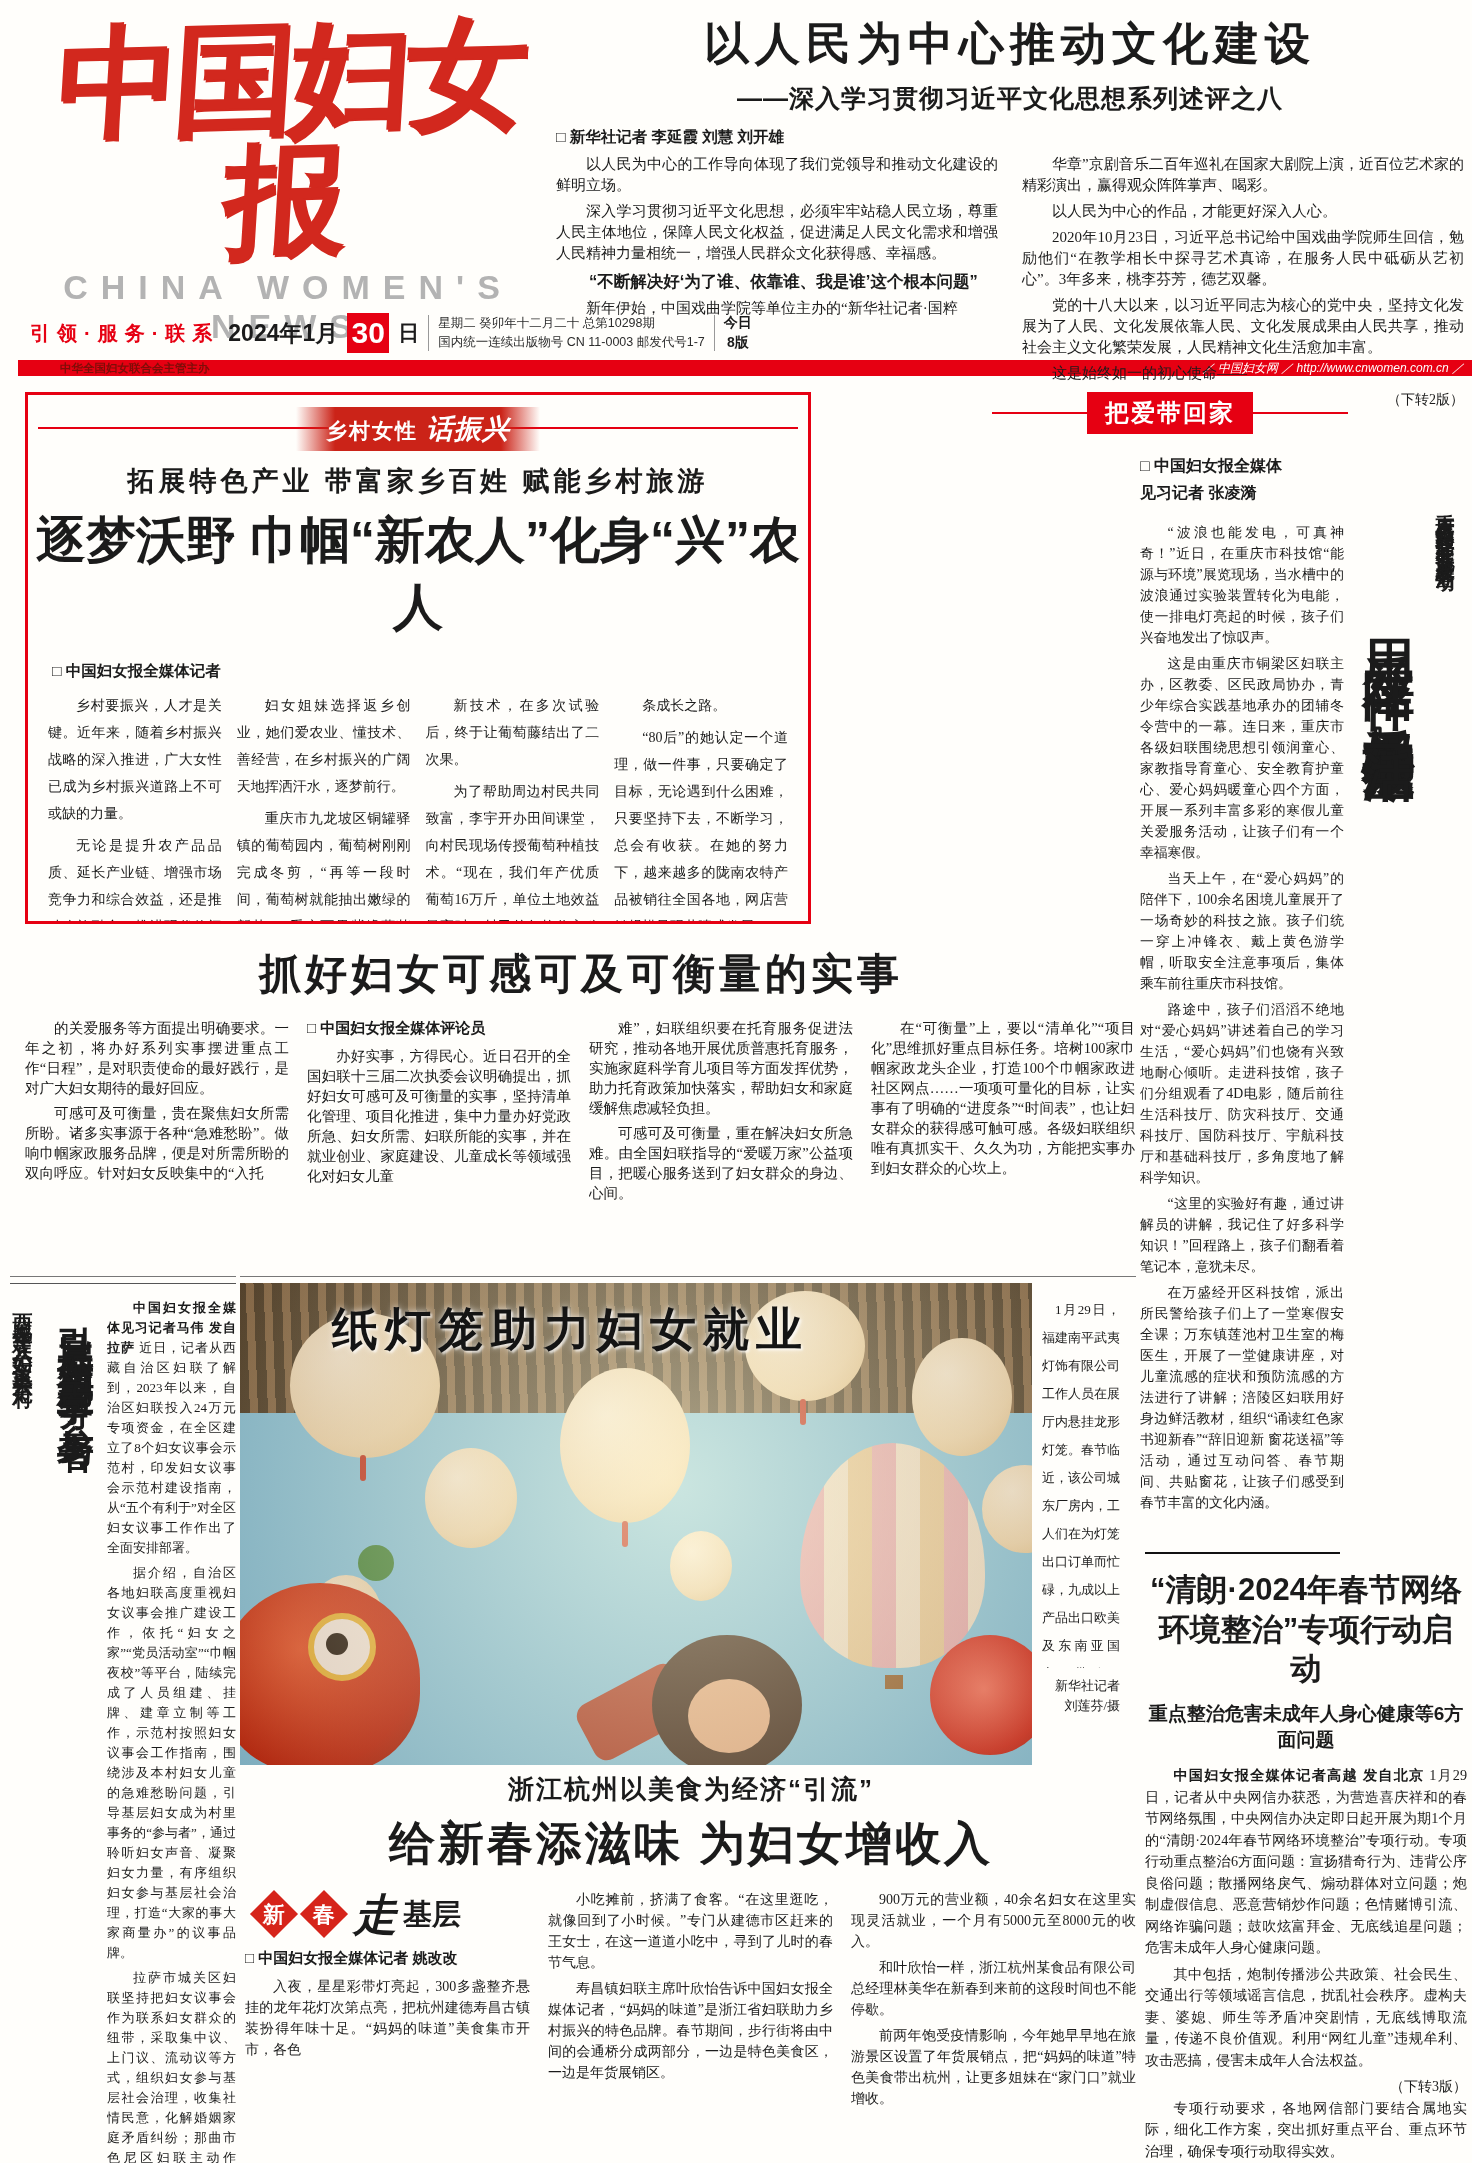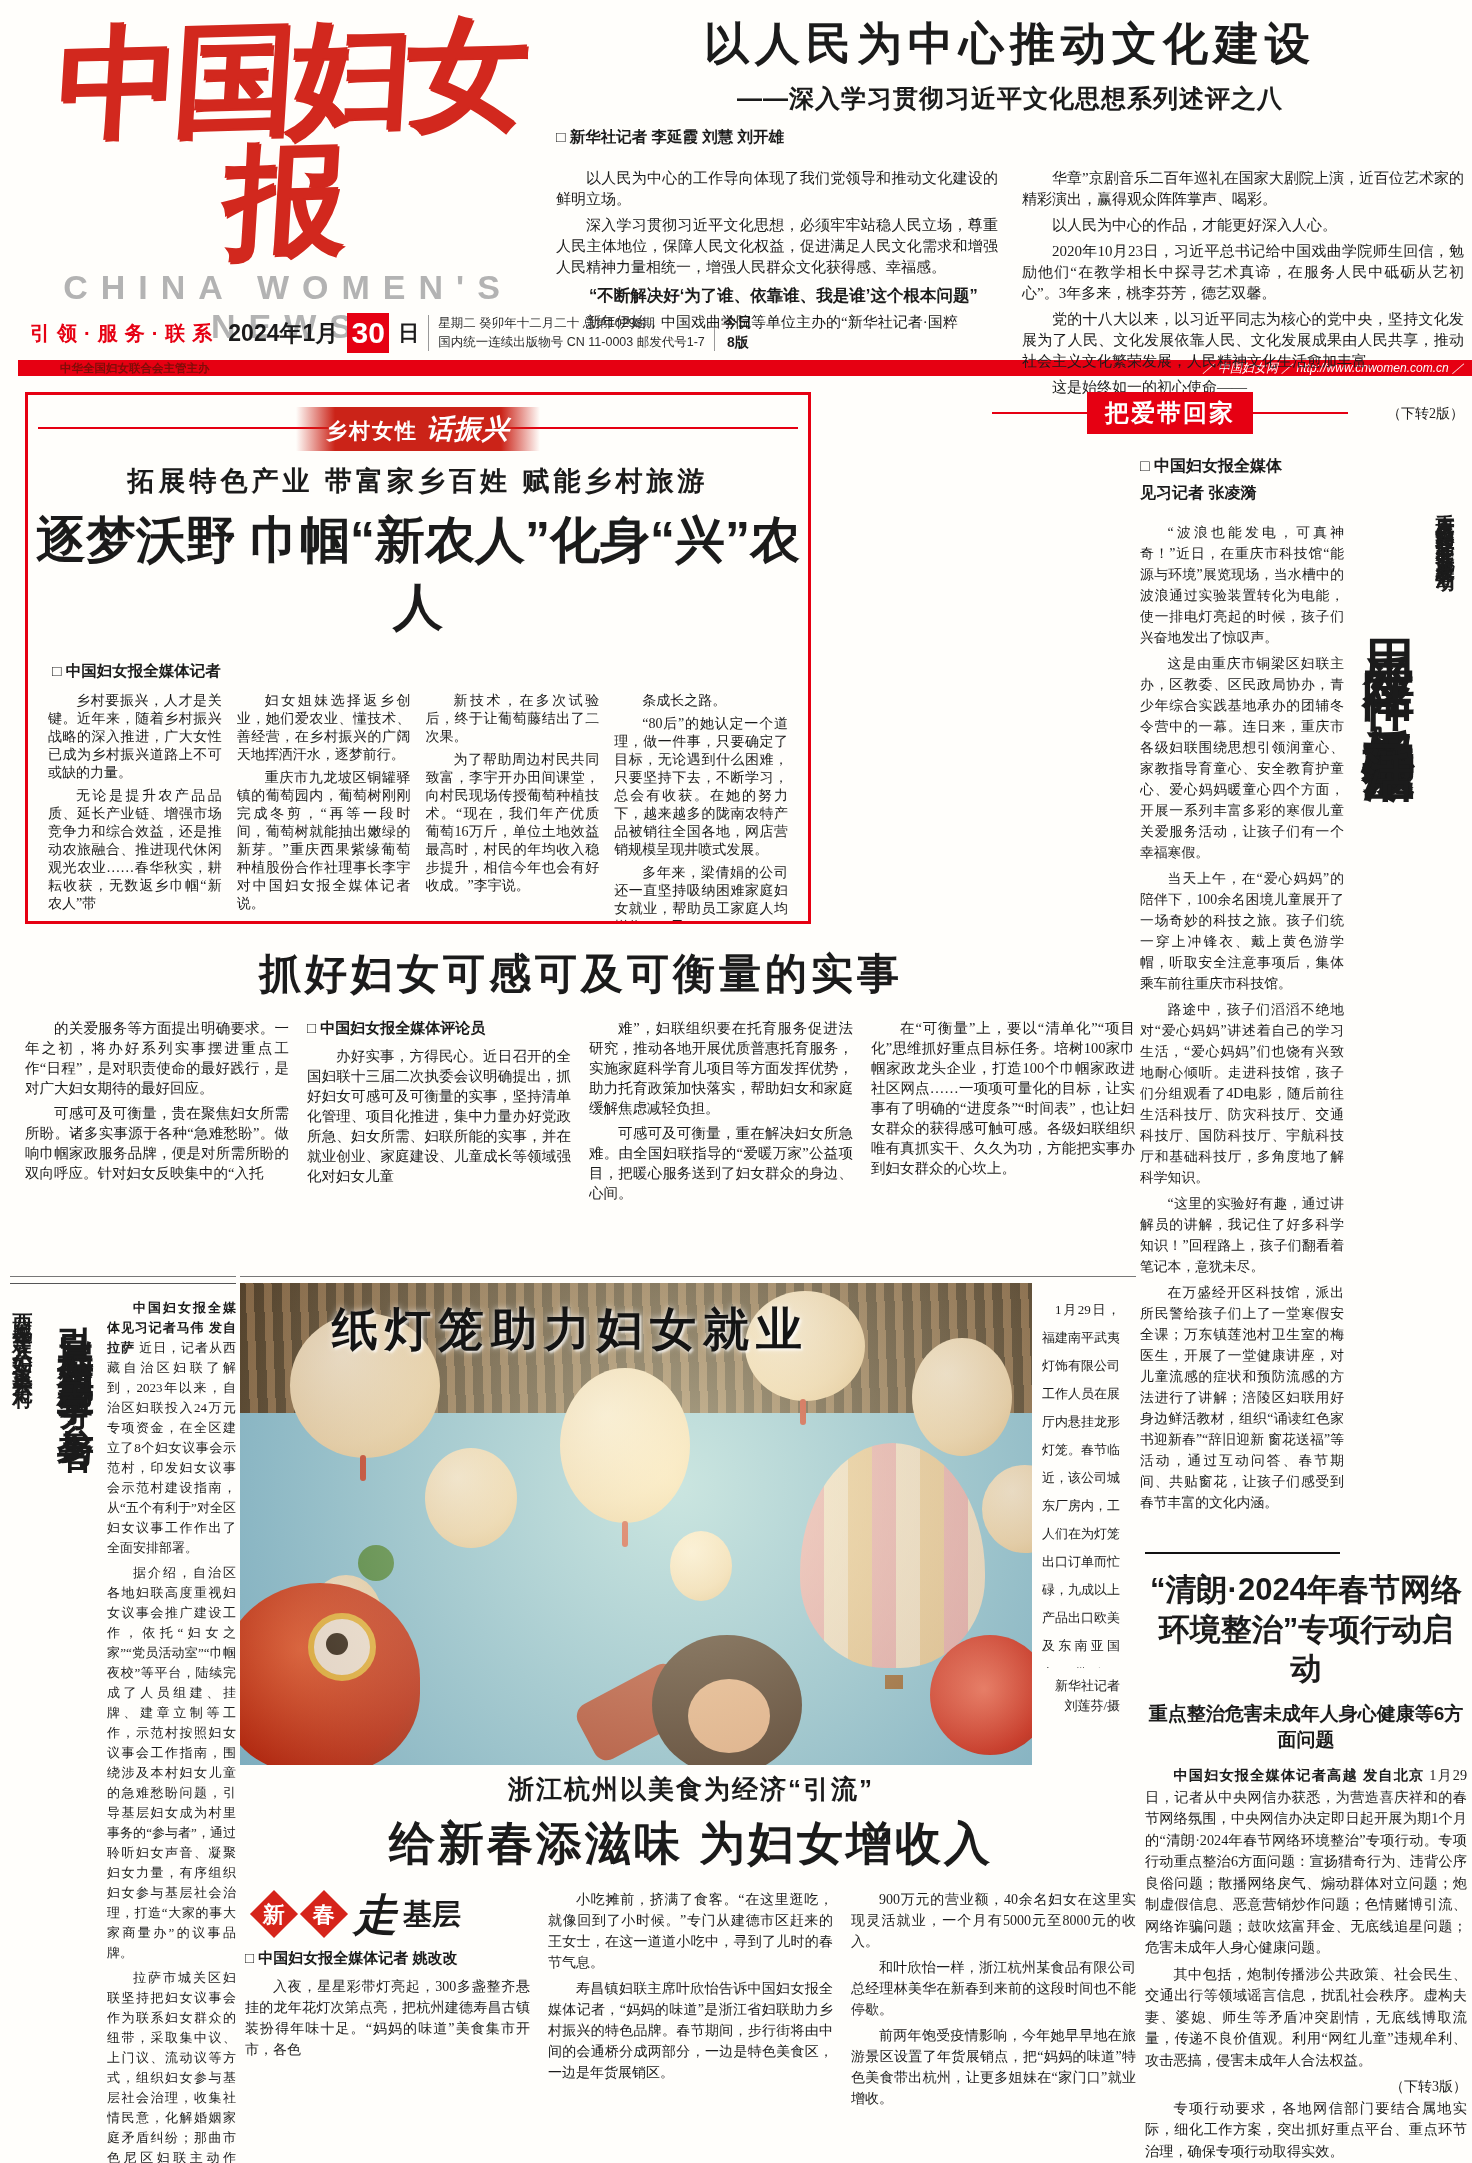--- a/index.html
+++ b/index.html
@@ -27,38 +27,38 @@
   .today{font-size:14px;font-weight:900;line-height:1.4;text-align:center}
   .redstrip{left:18px;top:360px;right:0;height:16px;background:#e60012;display:flex;
         align-items:center;justify-content:space-between;padding:0 8px 0 42px}
   .redstrip .org{color:#7d0d08;font-size:11.5px;font-weight:bold}
   .redstrip .site{color:#fff;font-size:12px;font-style:italic}
 
   
   .toparticle{left:556px;top:14px;width:908px}
   .toparticle h1{margin:0;text-align:center;font-size:45px;font-weight:900;letter-spacing:6px}
   .toparticle h2{margin:8px 0 0;text-align:center;font-size:25px;font-weight:bold;letter-spacing:1px}
-  .toparticle .byline{font-size:15.5px;font-weight:bold;margin:12px 0 20px}
+  .toparticle .byline{font-size:15.5px;font-weight:bold;margin:12px 0 6px}
   .tcols{display:flex;gap:24px}
   .tcols .c{width:442px;font-size:15px;line-height:21px}
   .tquote{font-weight:900;font-size:16.5px;line-height:24px;margin:5px 0}
   .jump{text-align:right;font-size:14px}
 
   
   .mainbox{left:25px;top:392px;width:780px;height:526px;border:3px solid #e60012;background:#fffefb;overflow:hidden}
   .tagrow{position:relative;height:44px;margin-top:12px;text-align:center}
   .tagrow .line{position:absolute;left:10px;right:10px;top:20px;height:2px;background:#e60012}
   .tagbadge{position:relative;display:inline-block;padding:4px 30px;color:#fff;
      background:linear-gradient(90deg,rgba(203,35,24,0) 0%,#cb2318 16%,#cb2318 84%,rgba(203,35,24,0) 100%)}
   .tagbadge .t1{font-size:21px;font-weight:bold;letter-spacing:2px}
   .tagbadge .t2{font-size:27px;font-weight:900;font-style:italic;margin-left:8px;letter-spacing:1px}
   .kicker{text-align:center;font-size:27px;font-weight:900;letter-spacing:4px;margin-top:12px}
   .mainhead{text-align:center;font-size:50px;font-weight:900;margin-top:8px;letter-spacing:0}
   .mainbyline{font-size:15.5px;font-weight:bold;margin:20px 0 10px 24px}
-  .mcols{display:flex;gap:15px;padding:0 20px;font-size:14px;line-height:18px}
+  .mcols{display:flex;gap:15px;padding:0 20px;font-size:14px;line-height:27px}
   .mcols .c{flex:1;overflow:hidden;height:300px}
 
   
   .editorial{left:25px;top:930px;width:1112px}
   .editorial h1{margin:16px;text-align:center;font-size:42px;font-weight:900;letter-spacing:4px}
   .ecols{display:flex;gap:18px;margin-top:16px}
   .ecols .c{width:264px;height:252px;overflow:hidden;font-size:14.5px;line-height:20px}
   .ebyline{font-size:15px;font-weight:bold;text-indent:0;margin-bottom:8px}
 
   

